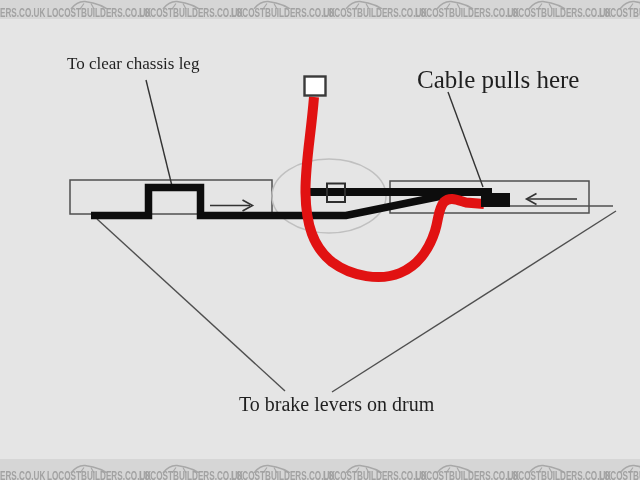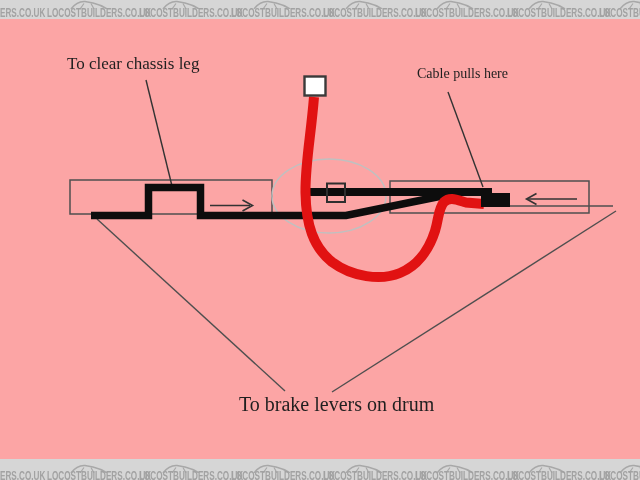--- a/index.html
+++ b/index.html
@@ -1,18 +1,18 @@
 <!DOCTYPE html>
 <html><head>
 <meta charset="utf-8">
 <style>
   html,body{margin:0;padding:0;}
   #screen{
     position:relative;width:640px;height:480px;overflow:hidden;
-    background:#fca5a5;font-family:"Liberation Sans",sans-serif;
+    background:#e5e5e5;font-family:"Liberation Sans",sans-serif;
   }
   
   .wm-strip{
     position:absolute;left:0;width:640px;overflow:hidden;
     background:var(--wm-bg,#d6d6d6);
   }
   #wm-top{top:0;height:19px;}
   #wm-bottom{top:459px;height:21px;}
   .wm-text-row{
     position:absolute;left:0;display:flex;align-items:flex-start;
@@ -32,21 +32,21 @@
   .wm-car{position:absolute;width:38px;height:9px;}
   #wm-top .wm-car{top:-5px;}
   #wm-bottom .wm-car{top:0px;}
   
   #diagram-svg{position:absolute;left:0;top:0;}
   .diagram-label{
     position:absolute;font-family:"Liberation Serif",serif;
     color:var(--label,#1f1f1f);white-space:nowrap;
   }
   #label-chassis{left:67px;top:54px;font-size:17px;text-align:right;}
-  #label-cable{left:417px;top:66px;font-size:14px;}
+  #label-cable{left:417px;top:66px;font-size:25px;}
   #label-drum{left:207px;top:393px;font-size:20px;margin-left:32px;}
 </style>
 </head>
 <body>
 
 <div id="screen" style="--red: #e11212; --black: #0d0d0d; --outline: #4f4f4f; --ellipse: #c0c0c0; --label: #1f1f1f; --wm-bg: #d6d6d6; --wm-text: #a2a2a2;">
 
   <div id="wm-top" class="wm-strip">
     <div class="wm-cars">
         <span class="wm-car" style="left:70px"><svg width="38" height="9" viewBox="0 0 38 9">

